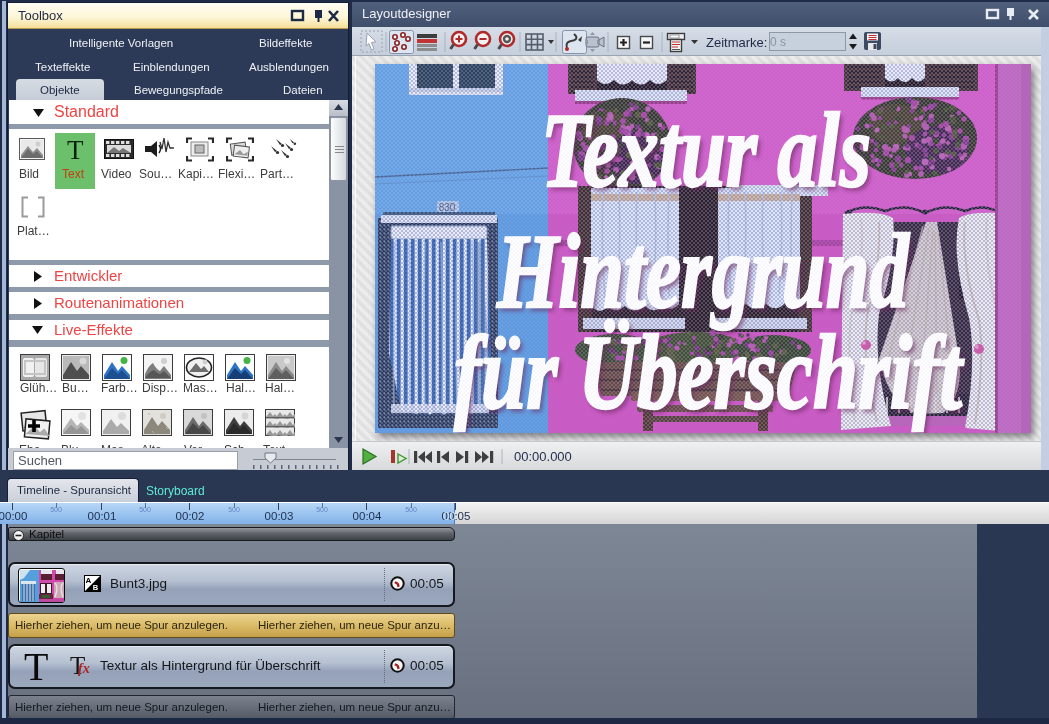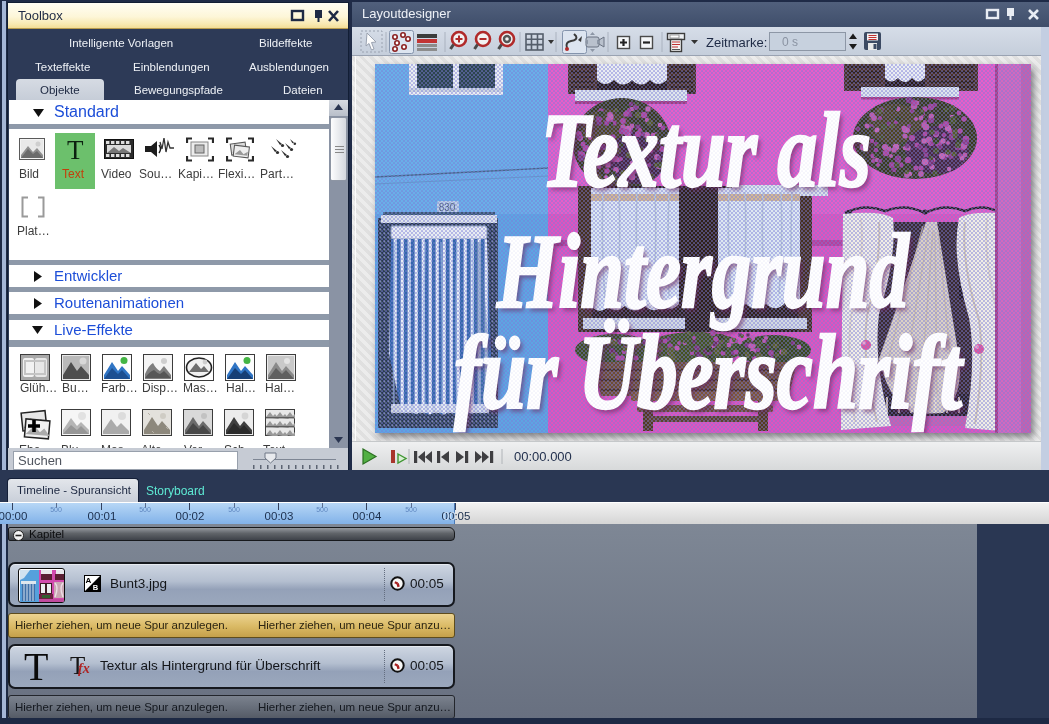--- a/index.html
+++ b/index.html
@@ -1,18 +1,18 @@
 <!DOCTYPE html>
 <html><head><meta charset="utf-8"><style>
 *{margin:0;padding:0;box-sizing:border-box}
 html,body{width:1049px;height:724px;overflow:hidden}
 body{position:relative;font-family:"Liberation Sans",sans-serif;background:#1f2b47}
 .abs{position:absolute}
 .gbar{position:absolute;left:0;right:0;background:#8e99a9}
-.shead{position:absolute;left:0;right:0;background:#fff;color:#1d4ed8;font-size:16px}
+.shead{position:absolute;left:0;right:0;background:#fff;color:#ef4444;font-size:16px}
 .lbl{position:absolute;font-size:12px;color:#3c3c3c;white-space:nowrap}
 </style></head><body>
 
 <div class="abs" style="left:2px;top:1px;width:4px;height:717px;background:#a4b6d6"></div>
 
 <div class="abs" style="left:7px;top:2px;width:342px;height:472px;background:#2d3a57;border:1px solid #121e35">
 
  <div class="abs" style="left:0;top:0;width:340px;height:26px;background:linear-gradient(#fffdf4,#fdf6d8 55%,#f8e8b0 85%,#f3dd96);border-bottom:1px solid #b89b4e">
   <div class="abs" style="left:10px;top:5px;font-size:13px;color:#1e2a45">Toolbox</div>
   <svg class="abs" style="right:8px;top:6px" width="106" height="14" viewBox="0 0 106 14">
@@ -396,21 +396,21 @@
         <rect x="310" y="5" width="9" height="3" fill="#fff" stroke="#888" stroke-width=".8"></rect>
         <rect x="310.5" y="9.5" width="11" height="12" fill="#f4f4f4" stroke="#3c3c3c" stroke-width="1.4"></rect>
         <g stroke="#c03030">
           <path d="M312 12 h8 M312 14.5 h8 M312 17 h6"></path>
         </g>
         <path d="M312 19.5 h8" stroke="#555"></path>
       </g>
   <path d="M331 10 l7 0 l-3.5 4 Z" fill="#333"></path>
  </svg>
  <div class="abs" style="left:354px;top:8px;font-size:13px;color:#1e2a45">Zeitmarke:</div>
- <div class="abs" style="left:417px;top:5px;width:77px;height:19px;background:#c7d1de;border:1px solid #8d97a6;font-size:12px;color:#8a93a2;padding:2px 0 0 12px">0 s</div>
+ <div class="abs" style="left:417px;top:5px;width:77px;height:19px;background:#c7d1de;border:1px solid #8d97a6;font-size:12px;color:#8a93a2;padding:2px 0 0 0">0 s</div>
  <svg class="abs" style="left:495px;top:5px" width="12" height="19">
       <path d="M2 7 L6 1.5 L10 7 Z" fill="#1c1c1c"></path>
       <path d="M2 12 L10 12 L6 17.5 Z" fill="#1c1c1c"></path>
     </svg>
  <svg class="abs" style="left:511px;top:4px" width="19" height="20" viewBox="0 0 19 20">
       <rect x="1" y="1" width="17" height="18" rx="2" fill="#3c4a63"></rect>
       <rect x="4" y="2.5" width="11" height="7" fill="#f2f2f2"></rect>
       <g stroke="#c03030">
         <path d="M5.5 4.5 h8 M5.5 6.5 h8 M5.5 8.5 h8"></path>
       </g>

